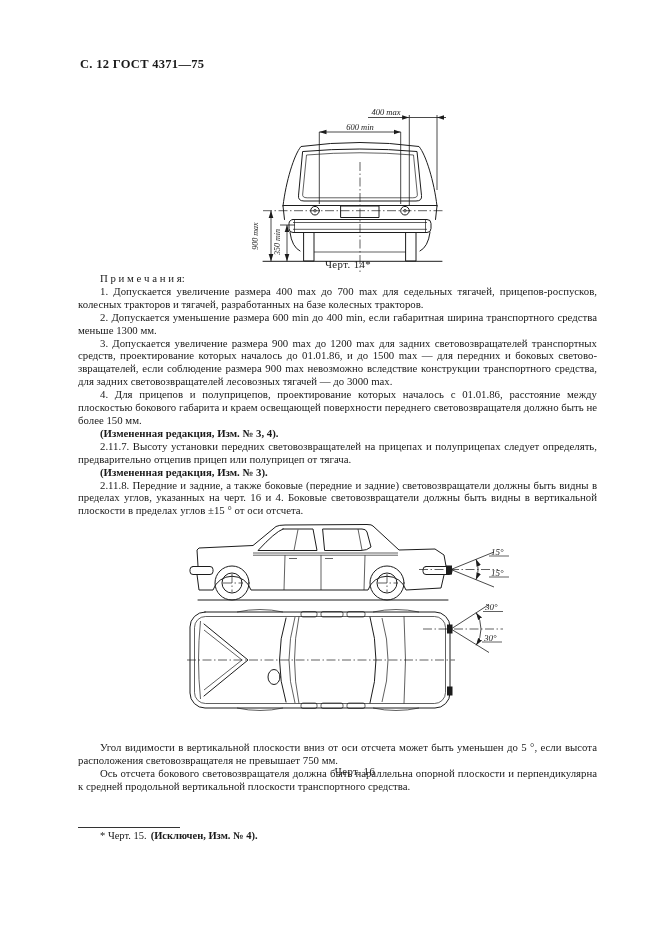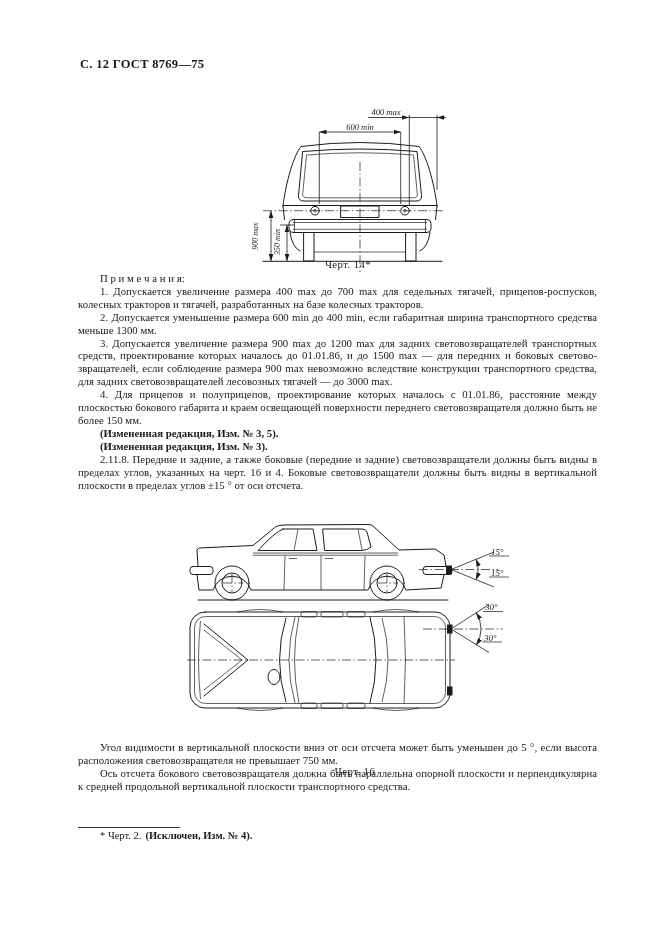--- a/index.html
+++ b/index.html
@@ -25,21 +25,21 @@
   svg text.dlab{font-family:"Liberation Serif","DejaVu Serif",serif;font-style:italic;fill:#1c1c1c;}
   .fn-rule{position:absolute;left:78px;top:827px;width:102px;border-top:1px solid #333;}
   .fn{position:absolute;left:78px;top:830px;width:519px;font-size:10.5px;text-indent:22px;}
   .fn .b{margin-left:4px;}
 </style>
 </head>
 <body>
 
 <div class="page">
 
-  <div class="hdr">С. 12 ГОСТ 8769—75</div>
+  <div class="hdr">С. 12 ГОСТ 4371—75</div>
 
   <div class="figwrap" style="left:250px;top:105px;">
     <svg width="196" height="170" viewBox="0 0 196 170">
       <defs>
         <marker id="arr14" viewBox="0 0 8 6" refX="8" refY="3" markerWidth="9" markerHeight="7" orient="auto-start-reverse">
           <path d="M0,0.4 L8,3 L0,5.6 z" fill="#1c1c1c"></path>
         </marker>
       </defs>
 
       <g>
@@ -94,21 +94,22 @@
     </svg>
   </div>
   <div class="cap" style="left:250px;top:258px;width:196px;text-align:center;">Черт. 14*</div>
 
   <div class="flow" style="top:272px;">
     <div class="note-head">П р и м е ч а н и я:</div>
     <p class="nohyph">1. Допускается увеличение размера 400 max до 700 max для седельных тягачей, прицепов-роспусков, колесных тракторов и тягачей, разработанных на базе колесных тракторов.</p>
     <p class="nohyph">2. Допускается уменьшение размера 600 min до 400 min, если габаритная ширина транспортного средства меньше 1300 мм.</p>
     <p class="nohyph">3. Допускается увеличение размера 900 max до 1200 max для задних световозвращателей транспортных средств, проектирование которых началось до 01.01.86, и до 1500 max — для передних и боковых светово­звращателей, если соблюдение размера 900 max невозможно вследствие конструкции транспортного средства, для задних световозвращателей лесовозных тягачей — до 3000 max.</p>
     <p class="nohyph">4. Для прицепов и полуприцепов, проектирование которых началось с 01.01.86, расстояние между плоскостью бокового габарита и краем освещающей поверхности переднего световозвращателя должно быть не более 150 мм.</p>
-    <p class="bp">(Измененная редакция, Изм. № 3, 5).</p>
+    <p class="bp">(Измененная редакция, Изм. № 3, 4).</p>
+    <p>2.11.7. Высоту установки передних световозвращателей на прицепах и полуприцепах следует определять, предварительно отцепив прицеп или полуприцеп от тягача.</p>
     <p class="bp">(Измененная редакция, Изм. № 3).</p>
     <p>2.11.8. Передние и задние, а также боковые (передние и задние) световозвращатели должны быть видны в пределах углов, указанных на черт. 16 и 4. Боковые световозвращатели должны быть видны в вертикальной плоскости в пределах углов ±15 ° от оси отсчета.</p>
   </div>
 
   <div class="figwrap" style="left:185px;top:520px;">
     <svg width="340" height="205" viewBox="0 0 340 205">
       <defs>
         <marker id="arr16" viewBox="0 0 8 6" refX="8" refY="3" markerWidth="9" markerHeight="7" orient="auto-start-reverse">
           <path d="M0,0.4 L8,3 L0,5.6 z" fill="#1c1c1c"></path>
         </marker>
@@ -193,16 +194,16 @@
   </div>
   <div class="cap" style="left:185px;top:726px;width:340px;margin-top:39px;">Черт. 16</div>
 
   <div class="flow" style="top:741px;">
     <p>Угол видимости в вертикальной плоскости вниз от оси отсчета может быть уменьшен до 5 °, если высота расположения световозвращателя не превышает 750 мм.</p>
     <p>Ось отсчета бокового световозвращателя должна быть параллельна опорной плоскости и перпендикулярна к средней продольной вертикальной плоскости транспортного средства.</p>
   </div>
 
   <div class="fn-rule"></div>
   <div class="fn">
-    <span>* Черт. 2.</span><span class="b">(Исключен, Изм. № 4).</span>
+    <span>* Черт. 15.</span><span class="b">(Исключен, Изм. № 4).</span>
   </div>
 
 </div>
 
 </body></html>

